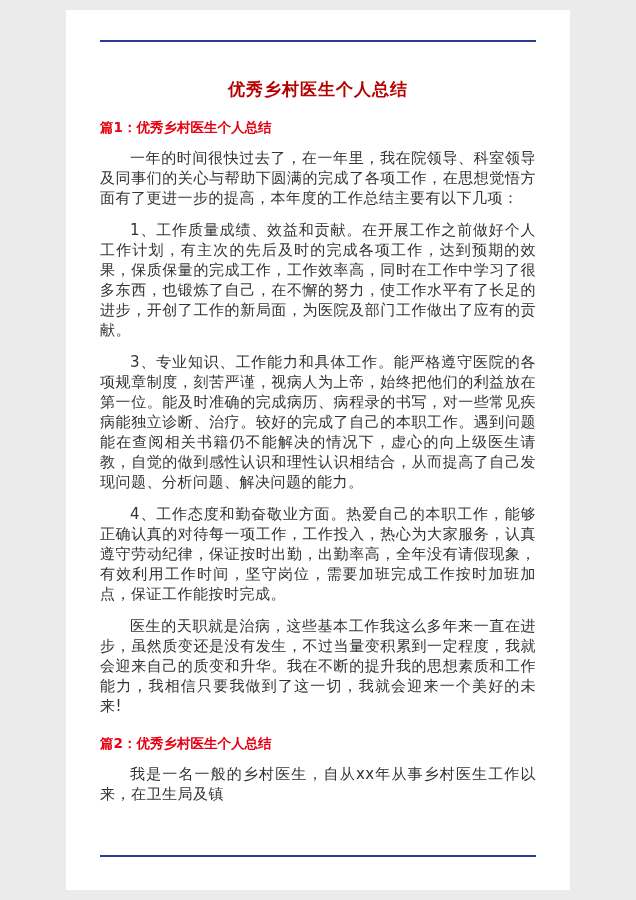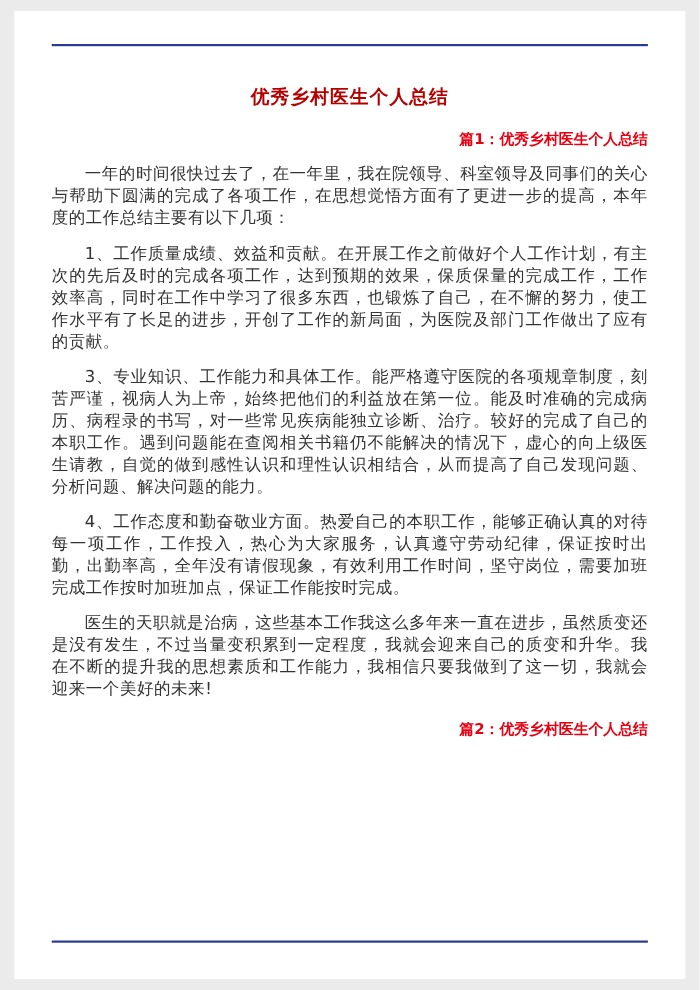--- a/index.html
+++ b/index.html
@@ -9,21 +9,21 @@
   body {
     width: 636px;
     height: 900px;
     background: #ebebeb;
     overflow: hidden;
     font-family: "DejaVu Sans", "Liberation Sans", sans-serif;
   }
   .page {
     position: relative;
     box-sizing: border-box;
-    width: 610px;
+    width: 504px;
     height: 880px;
     margin: 10px auto;
     background: #ffffff;
     padding: 68px 34px 0 34px;
     overflow: hidden;
   }
   .rule {
     position: absolute;
     left: 34px;
     right: 34px;
@@ -40,21 +40,20 @@
     color: var(--title-red, #b50000);
     line-height: 22px;
     letter-spacing: 1px;
   }
   .section-heading {
     margin: 18px 0 0 0;
     font-size: 13.5px;
     font-weight: bold;
     color: var(--heading-red, #e60012);
     line-height: 18px;
-    text-align: right;
   }
   .para {
     margin: 12px 0 0 0;
     font-size: 15px;
     line-height: 20px;
     color: #333333;
     text-indent: 2em;
     text-align: justify;
     letter-spacing: 0.5px;
   }
@@ -71,16 +70,17 @@
   <h2 class="section-heading">篇1：优秀乡村医生个人总结</h2>
 
   <p class="para">一年的时间很快过去了，在一年里，我在院领导、科室领导及同事们的关心与帮助下圆满的完成了各项工作，在思想觉悟方面有了更进一步的提高，本年度的工作总结主要有以下几项：</p>
   <p class="para">1、工作质量成绩、效益和贡献。在开展工作之前做好个人工作计划，有主次的先后及时的完成各项工作，达到预期的效果，保质保量的完成工作，工作效率高，同时在工作中学习了很多东西，也锻炼了自己，在不懈的努力，使工作水平有了长足的进步，开创了工作的新局面，为医院及部门工作做出了应有的贡献。</p>
   <p class="para">3、专业知识、工作能力和具体工作。能严格遵守医院的各项规章制度，刻苦严谨，视病人为上帝，始终把他们的利益放在第一位。能及时准确的完成病历、病程录的书写，对一些常见疾病能独立诊断、治疗。较好的完成了自己的本职工作。遇到问题能在查阅相关书籍仍不能解决的情况下，虚心的向上级医生请教，自觉的做到感性认识和理性认识相结合，从而提高了自己发现问题、分析问题、解决问题的能力。</p>
   <p class="para">4、工作态度和勤奋敬业方面。热爱自己的本职工作，能够正确认真的对待每一项工作，工作投入，热心为大家服务，认真遵守劳动纪律，保证按时出勤，出勤率高，全年没有请假现象，有效利用工作时间，坚守岗位，需要加班完成工作按时加班加点，保证工作能按时完成。</p>
   <p class="para">医生的天职就是治病，这些基本工作我这么多年来一直在进步，虽然质变还是没有发生，不过当量变积累到一定程度，我就会迎来自己的质变和升华。我在不断的提升我的思想素质和工作能力，我相信只要我做到了这一切，我就会迎来一个美好的未来!</p>
 
   <h2 class="section-heading">篇2：优秀乡村医生个人总结</h2>
 
+  <p class="para">我是一名一般的乡村医生，自从xx年从事乡村医生工作以来，在卫生局及镇</p>
 
   <div class="rule rule-bottom"></div>
 
 </div>
 
 </body></html>

